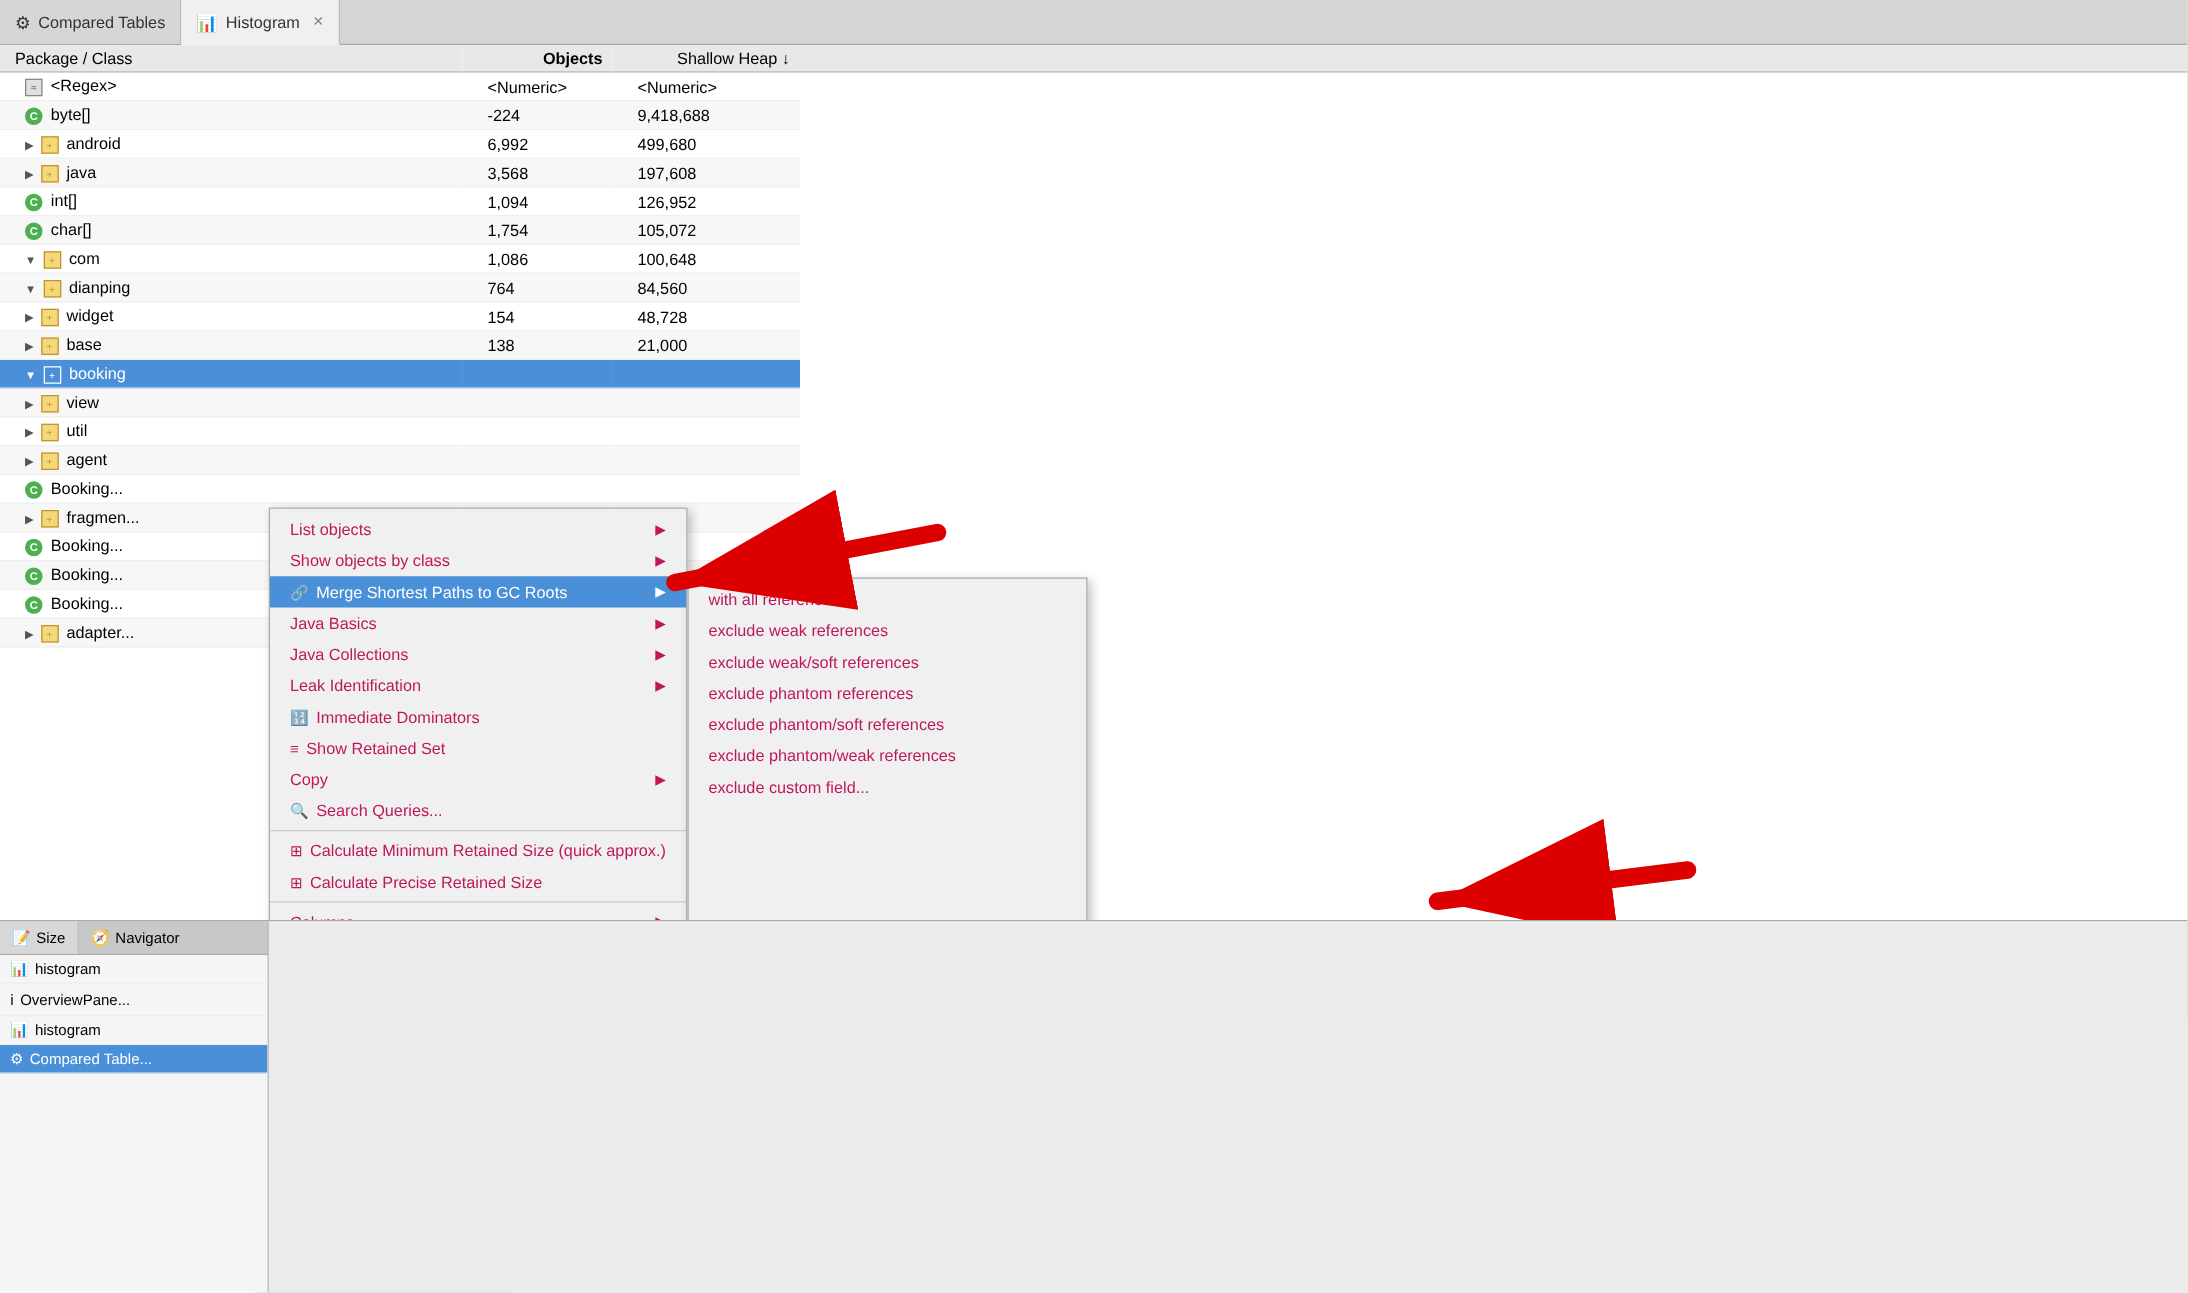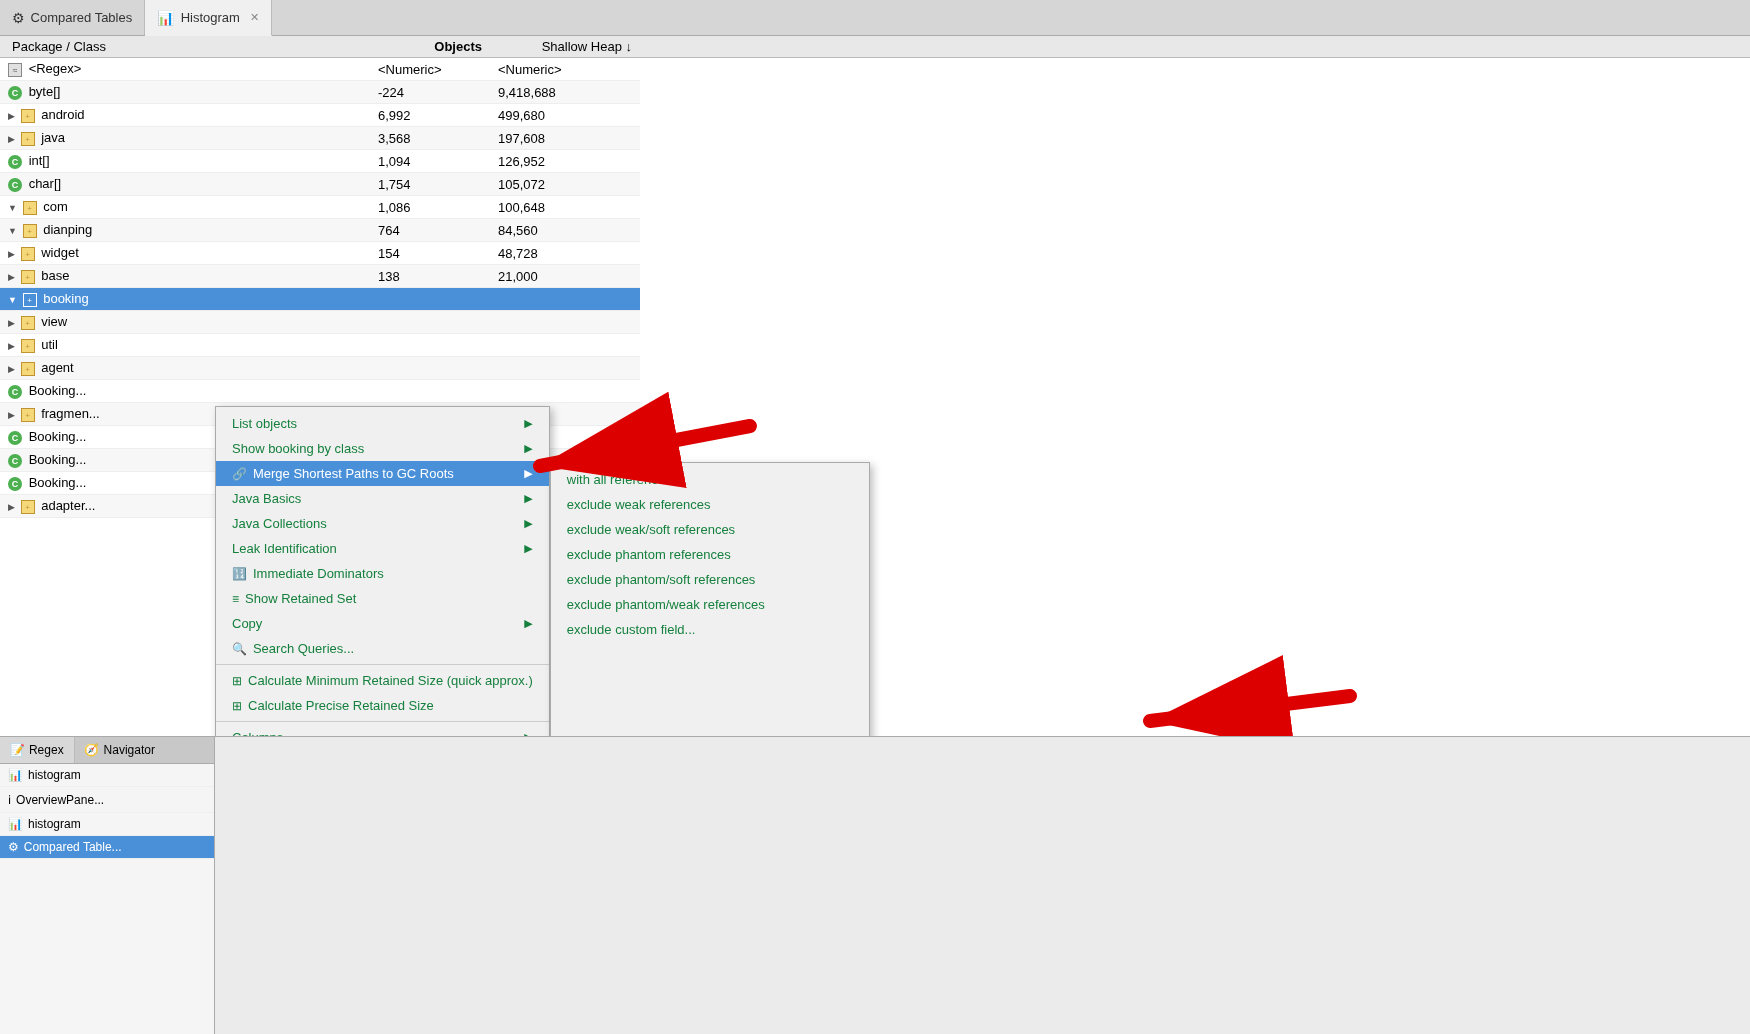--- a/index.html
+++ b/index.html
@@ -42,21 +42,21 @@
       background: #e8e8e8;
       border-bottom: 1px solid #bbb;
       padding: 3px 8px;
       text-align: left;
       font-weight: normal;
       font-size: 13px;
       white-space: nowrap;
     }
     .data-table th.right { text-align: right; }
     .data-table td {
-      padding: 3px 8px;
+      padding: 3px 20px;
       border-bottom: 1px solid #eee;
       font-size: 13px;
       white-space: nowrap;
     }
     .data-table td.right { text-align: left; }
     .data-table tr:nth-child(even) td { background: #f7f7f7; }
     .indent-1 { padding-left: 20px; }
     .indent-2 { padding-left: 36px; }
     .indent-3 { padding-left: 52px; margin-left: 39px; }
 
@@ -81,21 +81,21 @@
       box-shadow: 3px 3px 8px rgba(0,0,0,0.25);
       min-width: 310px;
       padding: 4px 0;
     }
     .context-menu-item {
       display: flex;
       align-items: center;
       padding: 5px 16px;
       cursor: pointer;
       font-size: 13px;
-      color: #15803d;
+      color: #be185d;
       position: relative;
     }
     .context-menu-item:hover, .context-menu-item.highlighted {
       background: #4a90d9;
       color: #fff;
     }
     .context-menu-item .item-icon { margin-right: 6px; font-size: 12px; }
     .context-menu-item .arrow { margin-left: auto; font-size: 11px; }
     .context-menu-separator { height: 1px; background: #ccc; margin: 3px 0; }
 
@@ -336,21 +336,21 @@
         </table>
 
         <div class="context-menu-container" style="top:370px; left:215px;">
 
           <div class="context-menu">
             <div class="context-menu-item">
               <span>List objects</span>
               <span class="arrow">▶</span>
             </div>
             <div class="context-menu-item">
-              <span>Show booking by class</span>
+              <span>Show objects by class</span>
               <span class="arrow">▶</span>
             </div>
             <div class="context-menu-item highlighted" style="background:#4a90d9; color:#fff;">
               <span class="item-icon" style="color:#fff;">🔗</span>
               <span>Merge Shortest Paths to GC Roots</span>
               <span class="arrow">▶</span>
             </div>
             <div class="context-menu-item">
               <span>Java Basics</span>
               <span class="arrow">▶</span>
@@ -438,21 +438,21 @@
 
       </div>
     </div>
 
     <div style="height:298px; background:#d0d0d0; border-top:1px solid #aaa; display:flex;">
 
       <div style="width:215px; border-right:1px solid #aaa; display:flex; flex-direction:column;">
         <div style="display:flex; background:#c8c8c8; border-bottom:1px solid #aaa;">
           <div style="display:flex; align-items:center; gap:4px; padding:6px 10px; font-size:12px; cursor:pointer; border-right:1px solid #bbb; background:#d8d8d8;">
             <span>📝</span>
-            <span>Regex</span>
+            <span>Size</span>
           </div>
           <div style="display:flex; align-items:center; gap:4px; padding:6px 10px; font-size:12px; cursor:pointer;">
             <span>🧭</span>
             <span>Navigator</span>
           </div>
         </div>
         <div style="background:#f5f5f5; flex:1; overflow-y:auto;">
           <div style="display:flex; align-items:center; gap:5px; padding:4px 8px; font-size:12px; cursor:pointer; border-bottom:1px solid #eee;">
             <span>📊</span>
             <span>histogram</span>

